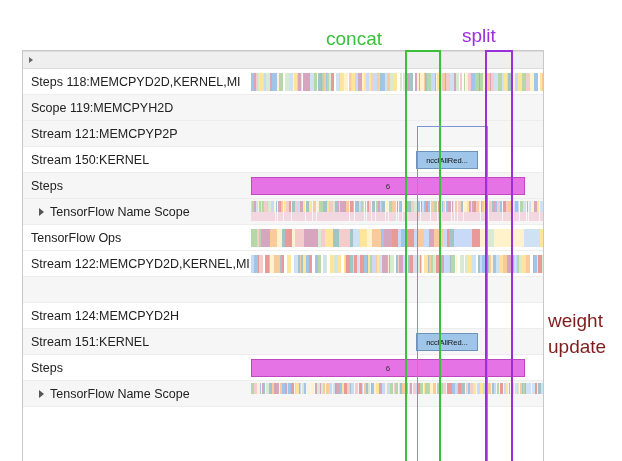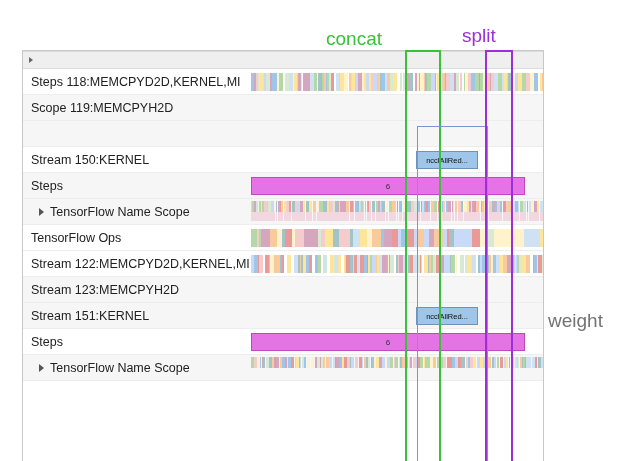--- a/index.html
+++ b/index.html
@@ -13,21 +13,21 @@
   .annot{
     position:absolute;
     font-family:"Liberation Sans", sans-serif;
     font-size:19px;
     font-weight:400;
     white-space:nowrap;
   }
   #annot-concat{left:326px;top:28px;color:#3ac13a;}
   #annot-split{left:462px;top:25px;color:#9b30d9;}
   #annot-nccl{left:428px;top:105px;color:#6d8fd6;font-size:19px;}
-  #annot-weight{left:548px;top:308px;color:#737373;font-size:19px;line-height:26px;}
+  #annot-weight{left:548px;top:308px;color:#7f1d1d;font-size:19px;line-height:26px;}
   #annot-weight span{display:block;}
 
   
   #trace{
     position:absolute;
     left:22px;top:50px;
     width:520px;height:411px;
     background:#ffffff;
     border:1px solid #c8c8c8;
     border-bottom:none;
@@ -115,20 +115,21 @@
   #vbox-nccl{left:417px;top:126px;width:69px;height:335px;border:1.5px solid #7a95cf;}
 </style>
 </head>
 <body>
 
 <div class="annot" id="annot-concat">concat</div>
 <div class="annot" id="annot-split">split</div>
 <div class="annot" id="annot-nccl">nccl</div>
 <div class="annot" id="annot-weight">
   <span>weight</span>
+  <span>update</span>
 </div>
 
 <div id="trace">
     <div class="grp-header">
       <span class="tri"></span>
     </div>
     <div class="row">
       <div class="label"><span>Steps 118:MEMCPYD2D,KERNEL,MI</span></div>
       <div class="track">
         <div class="bar" style="left: 0px; width: 3px; background: rgb(159, 197, 232);"></div>
@@ -242,20 +243,21 @@
         <div class="bar" style="left: 283px; width: 4px; background: rgb(159, 197, 232);"></div>
         <div class="bar" style="left: 289px; width: 2px; background: rgb(255, 229, 153);"></div>
         <div class="bar" style="left: 291px; width: 3px; background: rgb(249, 203, 156);"></div>
       </div>
     </div>
     <div class="row alt">
       <div class="label"><span>Scope 119:MEMCPYH2D</span></div>
       <div class="track"></div>
     </div>
     <div class="row alt">
+      <div class="label"><span>Stream 121:MEMCPYP2P</span></div>
       <div class="track"></div>
     </div>
     <div class="row">
       <div class="label"><span>Stream 150:KERNEL</span></div>
       <div class="track">
         <div class="bar nccl-bar" style="left: 165px; width: 62px;"><span>ncclAllRed...</span></div>
       </div>
     </div>
     <div class="row alt">
       <div class="label"><span>Steps</span></div>
@@ -700,21 +702,24 @@
         <div class="bar" style="left: 271px; width: 4px; background: rgb(255, 229, 153);"></div>
         <div class="bar" style="left: 275px; width: 4px; background: rgb(249, 203, 156);"></div>
         <div class="bar" style="left: 282px; width: 1px; background: rgb(213, 166, 189);"></div>
         <div class="bar" style="left: 283px; width: 3px; background: rgb(159, 197, 232);"></div>
         <div class="bar" style="left: 286px; width: 1px; background: rgb(255, 229, 153);"></div>
         <div class="bar" style="left: 287px; width: 4px; background: rgb(234, 153, 153);"></div>
         <div class="bar" style="left: 291px; width: 3px; background: rgb(217, 234, 211);"></div>
       </div>
     </div>
     <div class="row alt">
-      <div class="label"><span>Stream 123:MEMCPYH2D</span></div>
+      <div class="track"></div>
+    </div>
+    <div class="row">
+      <div class="label"><span>Stream 124:MEMCPYD2H</span></div>
       <div class="track"></div>
     </div>
     <div class="row alt">
       <div class="label"><span>Stream 151:KERNEL</span></div>
       <div class="track">
         <div class="bar nccl-bar" style="left: 165px; width: 62px;"><span>ncclAllRed...</span></div>
       </div>
     </div>
     <div class="row">
       <div class="label"><span>Steps</span></div>

